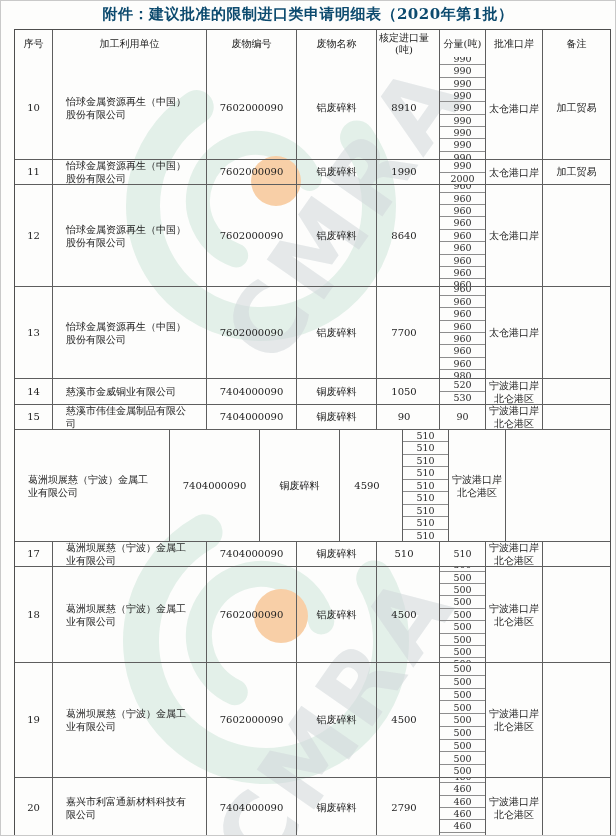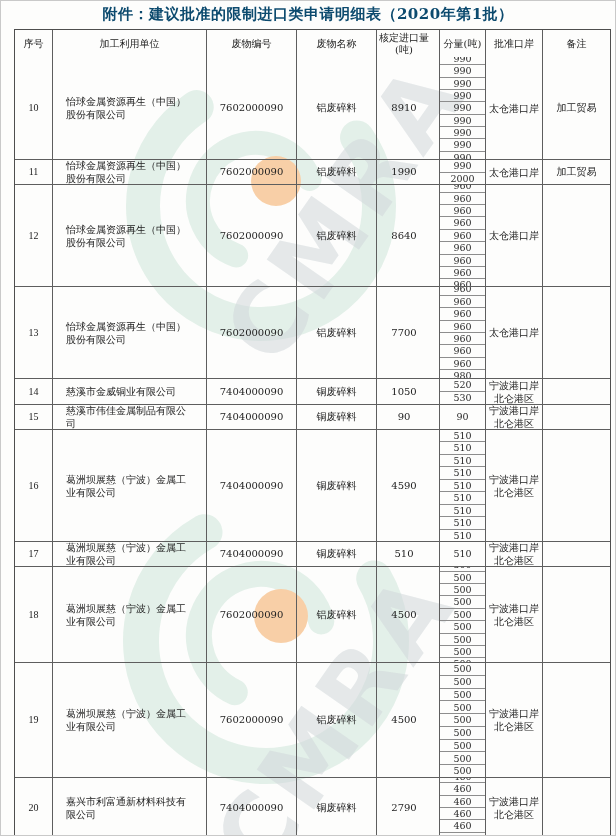--- a/index.html
+++ b/index.html
@@ -18,21 +18,21 @@
   .tbl{position:absolute;left:13px;top:28px;width:597px;z-index:1;
        border:1px solid #4e4e4e;box-sizing:border-box;background:transparent;}
   .row{display:flex;border-top:1px solid #5e5e5e;box-sizing:border-box;align-items:stretch;}
   .row:first-child{border-top:none;}
   .row.head{height:27px;}
   .cell{border-left:1px solid #5e5e5e;box-sizing:border-box;display:flex;
         align-items:center;justify-content:center;text-align:center;
         font-size:10px;line-height:1.2;overflow:hidden;}
   .cell:first-child{border-left:none;}
   .head .cell{font-size:10px;color:#1c1c1c;padding:0 1px;}
-  .c-no{width:37px;flex:none;font-family:Liberation Serif, serif;}
+  .c-no{width:37px;flex:none;}
   .c-company{width:154px;flex:none;}
   .c-code{width:90px;flex:none;}
   .c-name{width:80px;flex:none;}
   .c-qty{width:55px;flex:none;}
   .c-portion{width:46px;flex:none;margin-left:8px;}
   .c-port{width:57px;flex:none;}
   .c-remark{flex:1;}
   .company{justify-content:flex-start;text-align:left;padding:1px 13px;line-height:1.3;}
   .port{padding:0 2px;font-size:10px;line-height:1.3;}
   .portions{flex-direction:column;align-items:stretch;padding:0;}
@@ -252,23 +252,20 @@
             <div class="portion">90</div>
           </div>
           <div class="cell c-port port">
             <span>宁波港口岸北仑港区</span>
           </div>
           <div class="cell c-remark">
             <span></span>
           </div>
         </div>
         <div class="row body" style="height: 112px;">
-          <div class="cell c-no">
-            <span>16</span>
-          </div>
           <div class="cell c-company company">
             <span>葛洲坝展慈（宁波）金属工业有限公司</span>
           </div>
           <div class="cell c-code">
             <span>7404000090</span>
           </div>
           <div class="cell c-name">
             <span>铜废碎料</span>
           </div>
           <div class="cell c-qty">

